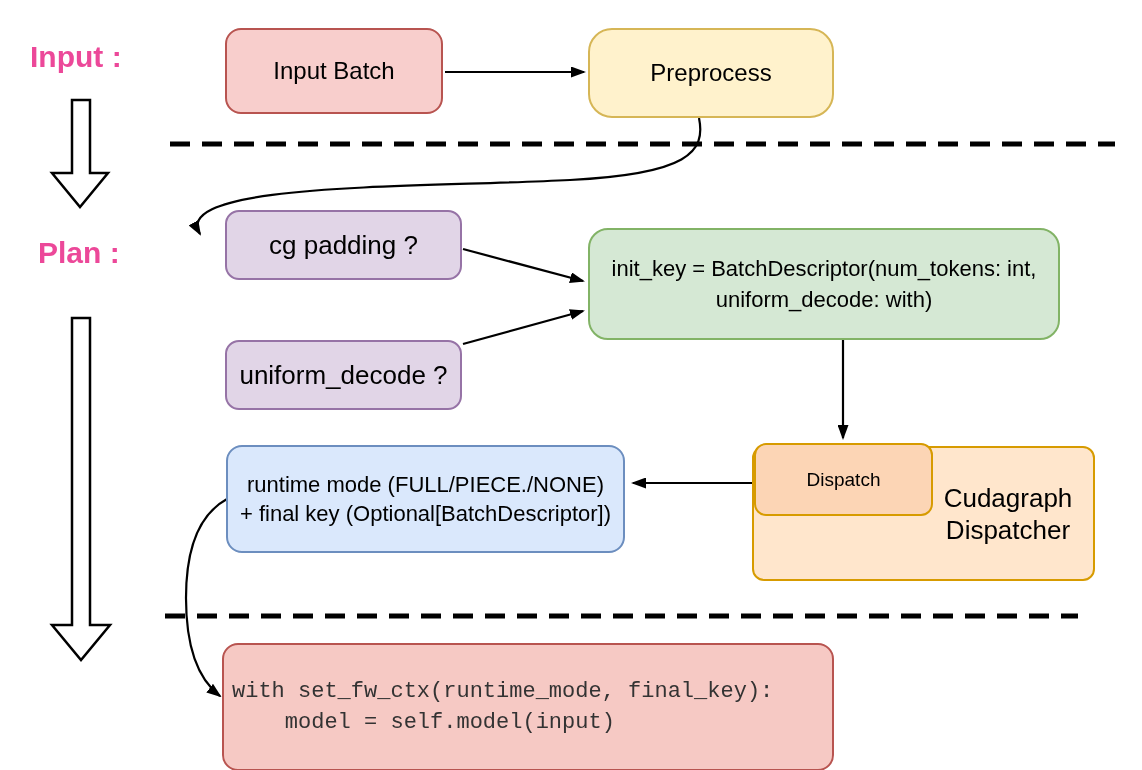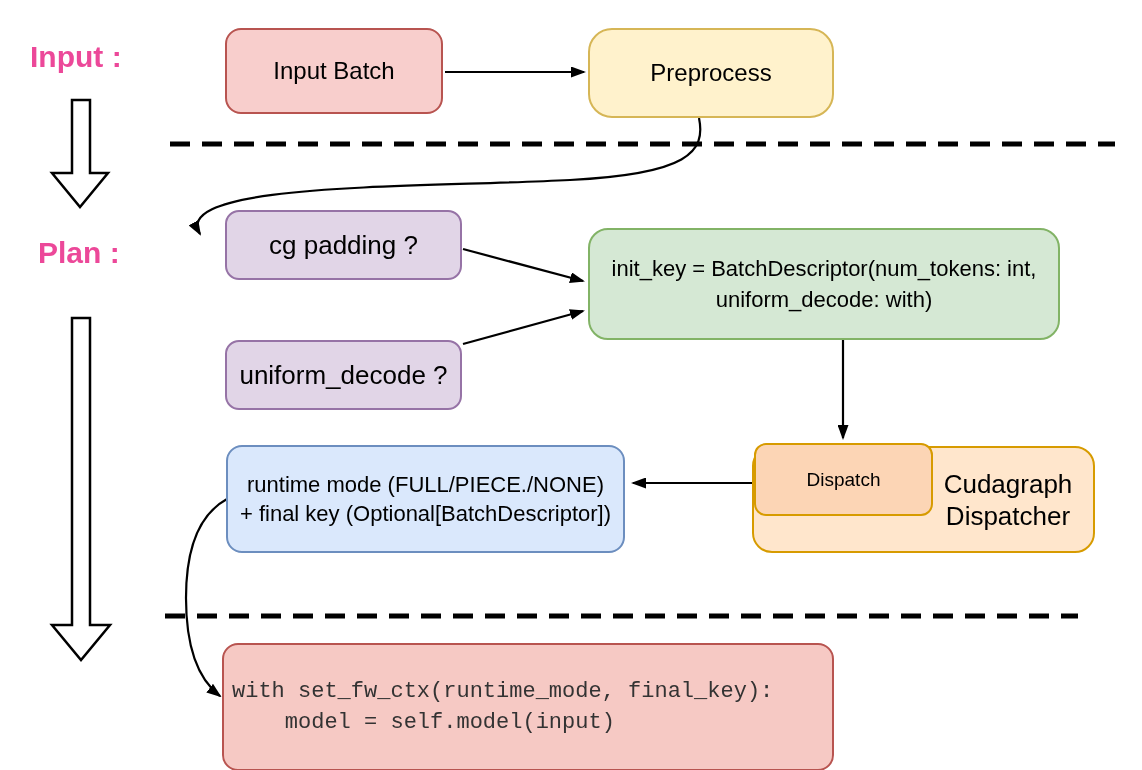--- a/index.html
+++ b/index.html
@@ -65,22 +65,22 @@
     background: #e1d5e7; border-color: #9673a6; border-radius: 14px;
     font-size: 26px;
     margin-top: 40px;
   }
   #node-init-key {
     left: 588px; top: 228px; width: 472px; height: 112px;
     background: #d5e8d4; border-color: #82b366; border-radius: 20px;
     font-size: 22px; line-height: 31px;
   }
   #node-cudagraph-outer {
-    left: 752px; top: 446px; width: 343px; height: 107px;
-    background: #ffe6cc; border-color: #d79b00; border-radius: 20px;
+    left: 752px; top: 446px; width: 343px; height: 135px;
+    background: #ffe6cc; border-color: #d79b00; border-radius: 12px;
     font-size: 26px; line-height: 32px;
     flex-direction: row;
     justify-content: flex-end;
   }
   .cudagraph-text {
     width: 170px;
     text-align: center;
   }
   #node-dispatch {
     left: 754px; top: 443px; width: 179px; height: 73px;

